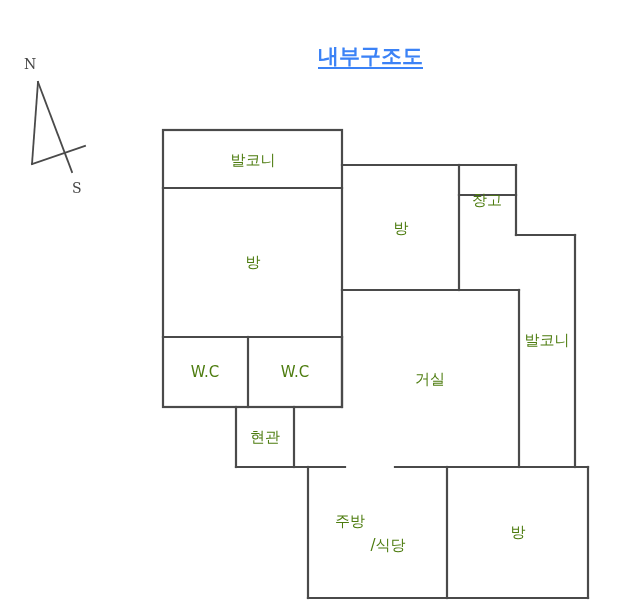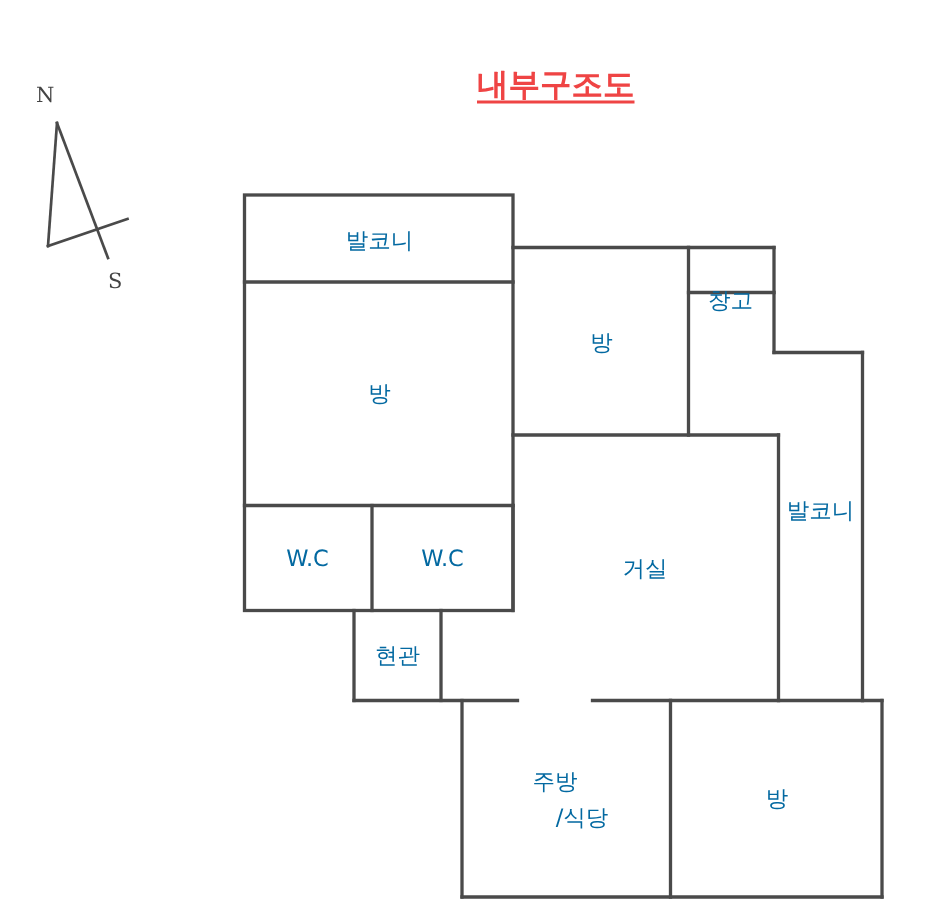--- a/index.html
+++ b/index.html
@@ -1,22 +1,22 @@
 <!DOCTYPE html>
 <html><head>
 <meta charset="utf-8">
 <style>
   html, body { margin: 0; padding: 0; background: #ffffff; }
   body { width: 630px; height: 600px; position: relative; overflow: hidden;
          font-family: "DejaVu Sans", sans-serif; color: #333; }
   .title { position: absolute; left: 318px; top: 42px; font-size: 21px; font-weight: bold;
-           color: #ef4444; text-decoration: underline; text-underline-offset: 4px; letter-spacing: 0px; }
+           color: #3b82f6; text-decoration: underline; text-underline-offset: 4px; letter-spacing: 0px; }
   svg.plan { position: absolute; left: 0; top: 0; }
   .wall { stroke: #4a4a4a; stroke-width: 2.2; fill: none; stroke-linecap: square; }
-  .label { position: absolute; font-size: 15px; color: #0369a1; text-align: center; line-height: 20px;
+  .label { position: absolute; font-size: 15px; color: #4d7c0f; text-align: center; line-height: 20px;
            transform: translate(-50%, -50%); white-space: nowrap; }
   .compass-letter { position: absolute; font-family: "DejaVu Serif", serif; font-size: 14px; color: #444; }
 </style>
 </head>
 <body>
 
 <div class="title">내부구조도</div>
 
 <svg class="plan" width="630" height="600">
 
@@ -59,15 +59,15 @@
 
 <div class="label" style="left:253px; top:160px;">발코니</div>
 <div class="label" style="left:253px; top:262px;">방</div>
 <div class="label" style="left:205px; top:372px;">W.C</div>
 <div class="label" style="left:295px; top:372px;">W.C</div>
 <div class="label" style="left:265px; top:437px;text-align:right;">현관</div>
 <div class="label" style="left:401px; top:228px;">방</div>
 <div class="label" style="left:487px; top:181px;margin-top:19px;">창고</div>
 <div class="label" style="left:430px; top:379px;">거실</div>
 <div class="label" style="left:547px; top:340px;">발코니</div>
-<div class="label" style="left:370px; top:521px;">주방</div>
+<div class="label" style="left:350px; top:521px;">주방</div>
 <div class="label" style="left:388px; top:545px;">/식당</div>
 <div class="label" style="left:518px; top:532px;">방</div>
 
 </body></html>

